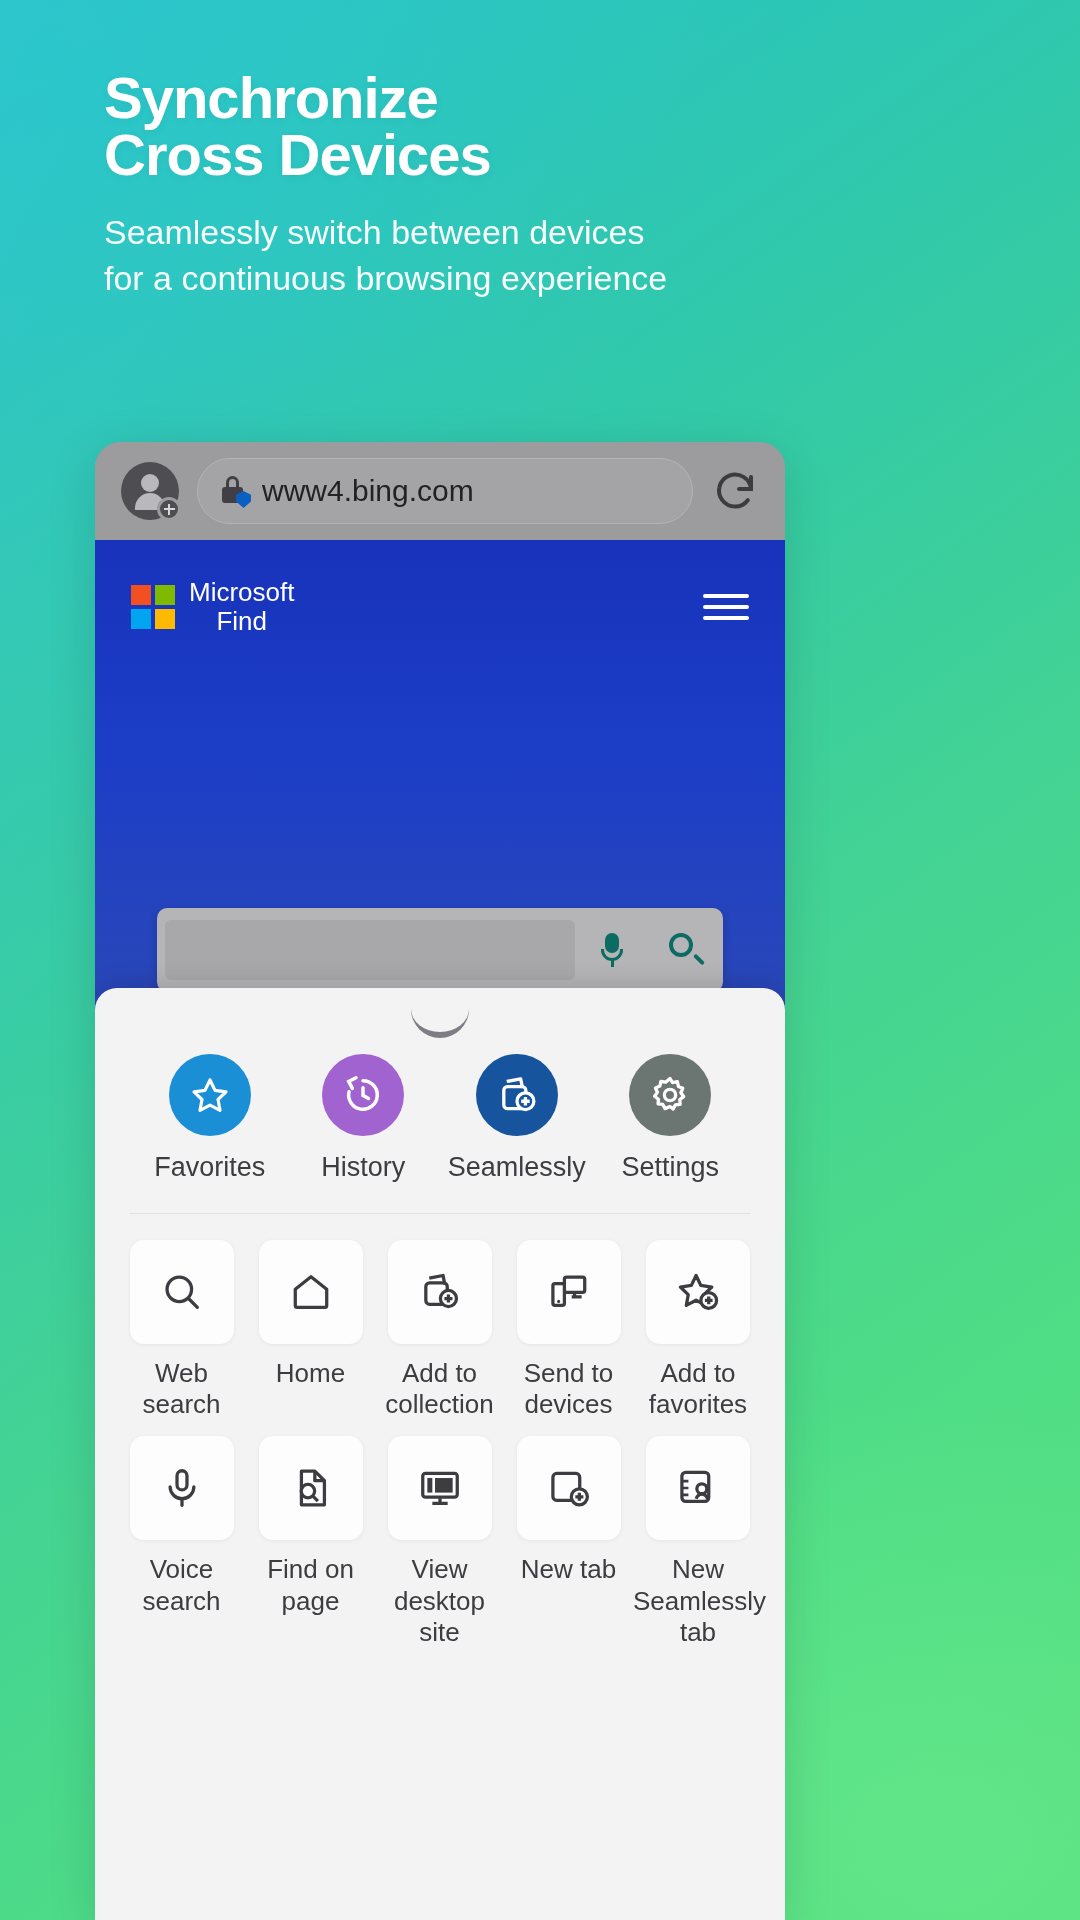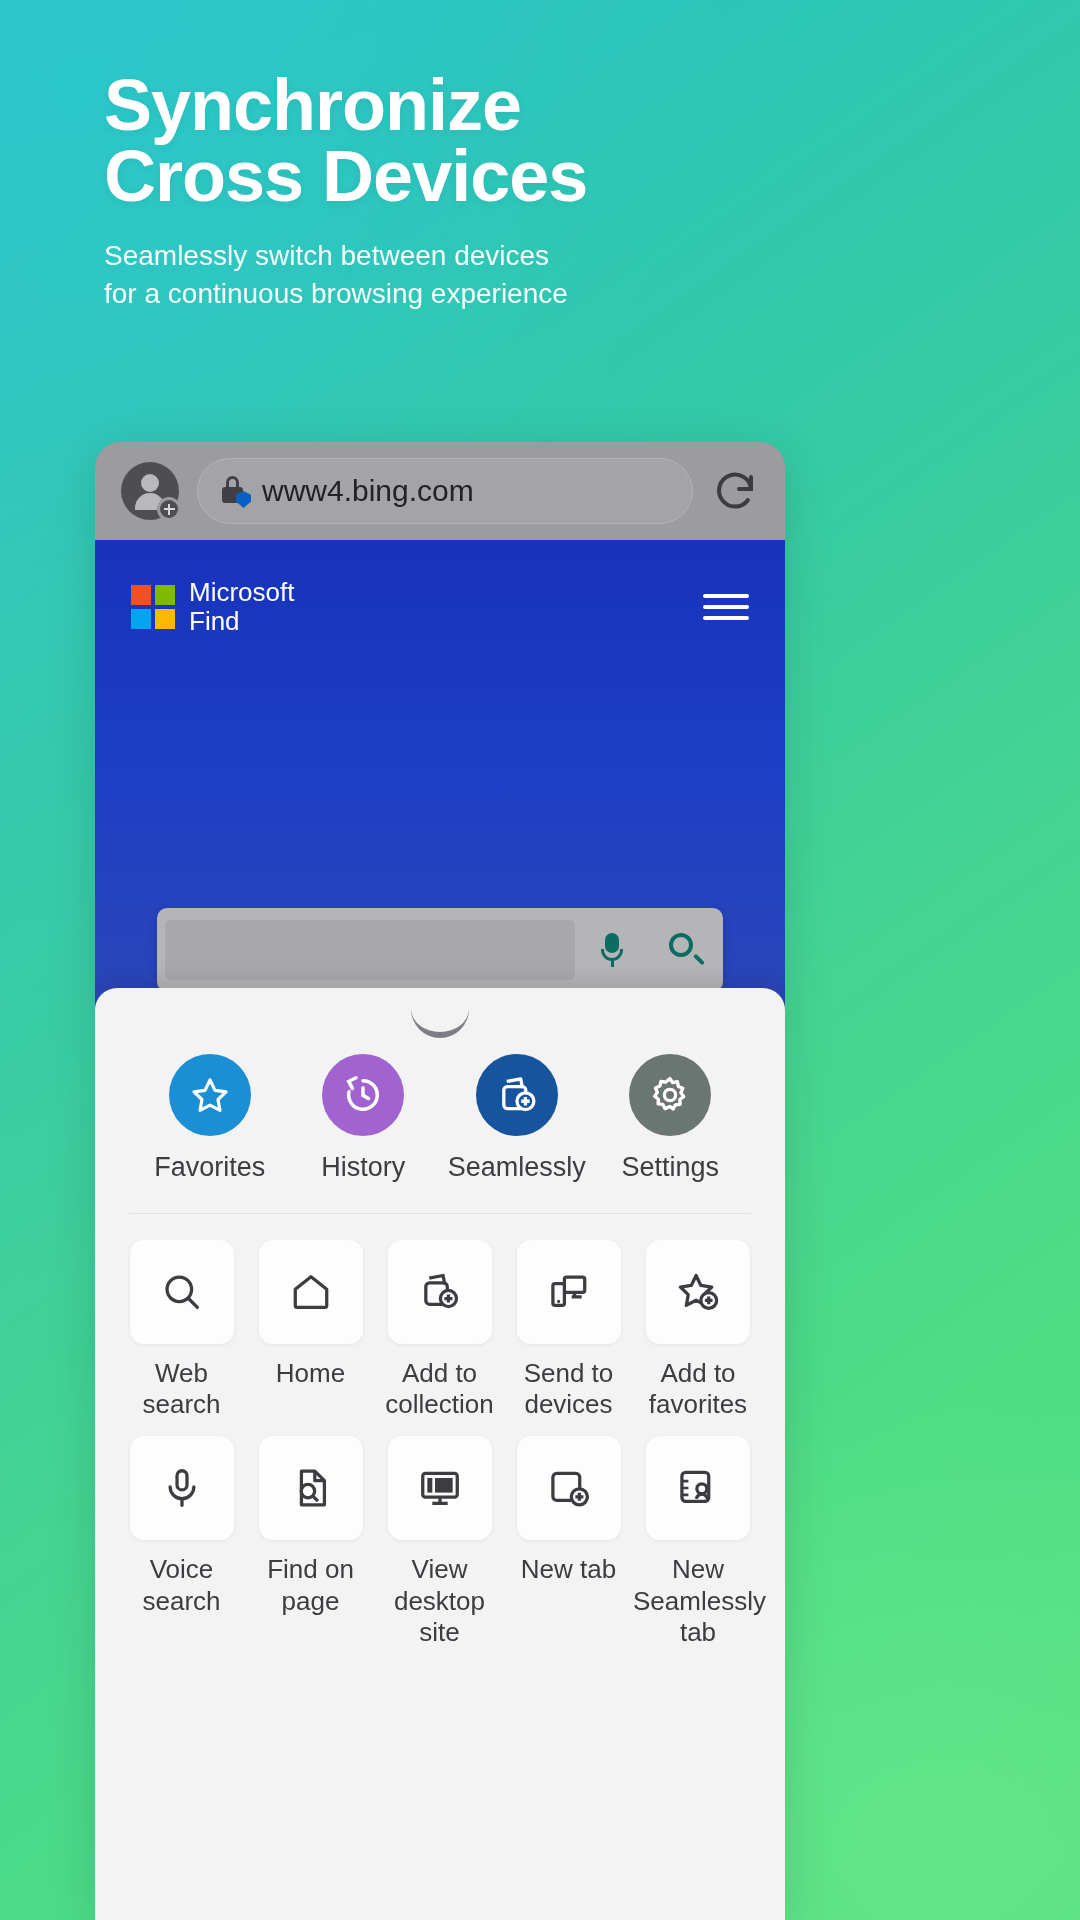--- a/index.html
+++ b/index.html
@@ -21,31 +21,31 @@
       radial-gradient(ellipse 900px 700px at 85% 95%, rgba(120,240,150,0.38), rgba(120,240,150,0) 62%),
       radial-gradient(ellipse 800px 600px at 6% 4%, rgba(40,200,210,0.45), rgba(40,200,210,0) 65%),
       linear-gradient(118deg, rgba(255,255,255,0.05) 0%, rgba(255,255,255,0) 40%);
     pointer-events: none;
   }
 
   
   .hero { position: absolute; left: 104px; top: 70px; width: 880px; }
   .hero h1 {
     color: #ffffff;
-    font-size: 72px;
+    font-size: 58px;
     line-height: 0.98;
     font-weight: bold;
     letter-spacing: -1px;
     text-shadow: 0 2px 10px rgba(0,0,0,0.06);
   }
   .hero h1 .l2 { display: block; }
   .hero .sub {
     margin-top: 26px;
     color: rgba(255,255,255,0.96);
-    font-size: 28px;
+    font-size: 34px;
     line-height: 1.35;
     font-weight: 400;
   }
   .hero .sub span { display: block; }
 
   
   .phone {
     position: absolute;
     left: 95px; top: 442px;
     width: 690px; height: 1478px;
@@ -117,20 +117,21 @@
     position: absolute; inset: 0;
     background: linear-gradient(180deg,
       #1832bb 0%, #1c3ec7 16%, #2a47b8 34%,
       #4a4e9e 50%, #8a5f85 62%, #c87a62 72%,
       #d98a55 78%, #b0795f 85%, #7c6d7e 92%, #5a6486 100%);
   }
   .bing-head {
     position:absolute; top:38px; left:0; right:0;
     display:flex; align-items:center; justify-content:space-between;
     padding: 0 36px;
+    text-align: center;
   }
   .bing-logo { display:flex; align-items:center; gap:14px; }
   .ms-squares { width:44px; height:44px; display:grid; grid-template-columns:1fr 1fr; grid-template-rows:1fr 1fr; gap:4px; }
   .ms-squares i { display:block; }
   .ms-squares i:nth-child(1){ background:#f25022; }
   .ms-squares i:nth-child(2){ background:#7fba00; }
   .ms-squares i:nth-child(3){ background:#00a4ef; }
   .ms-squares i:nth-child(4){ background:#ffb900; }
   .bing-text { color:#fff; font-size:26px; line-height:1.12; }
   .hamburger { width:46px; }

